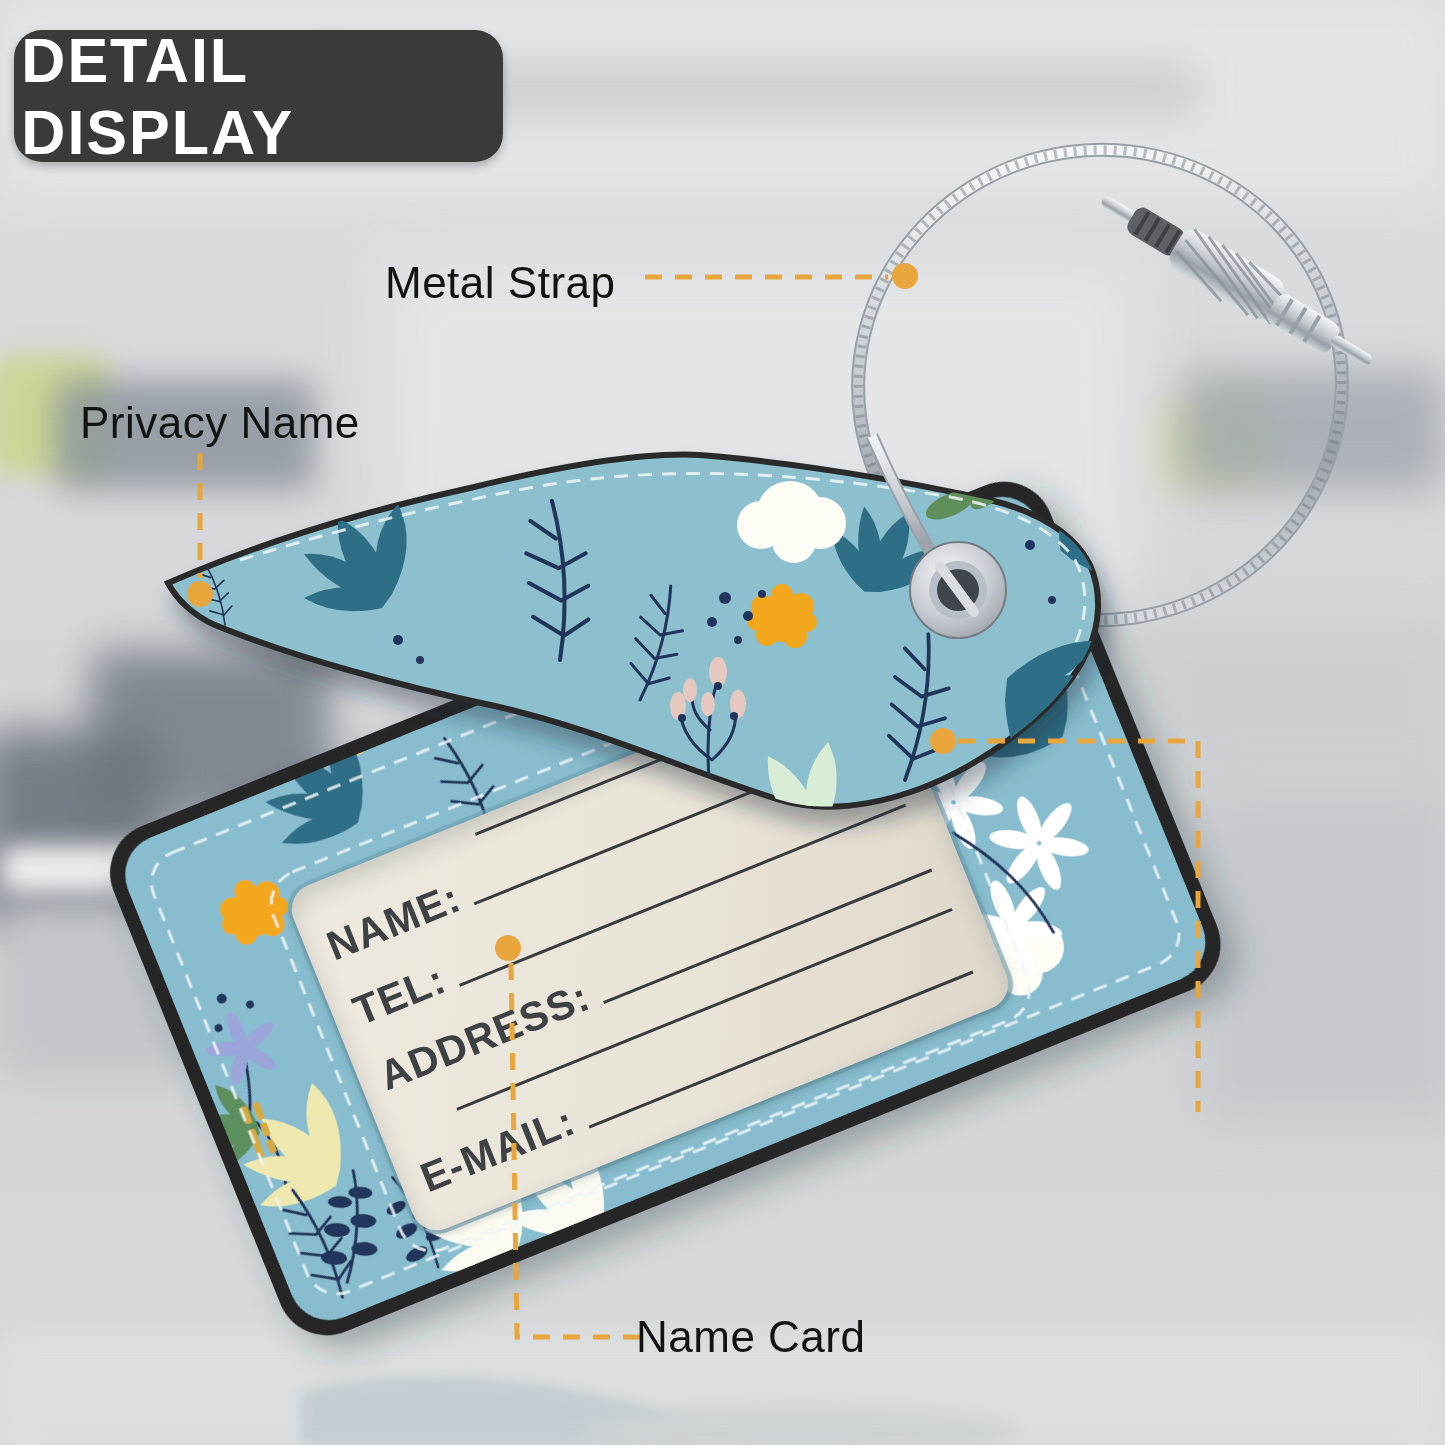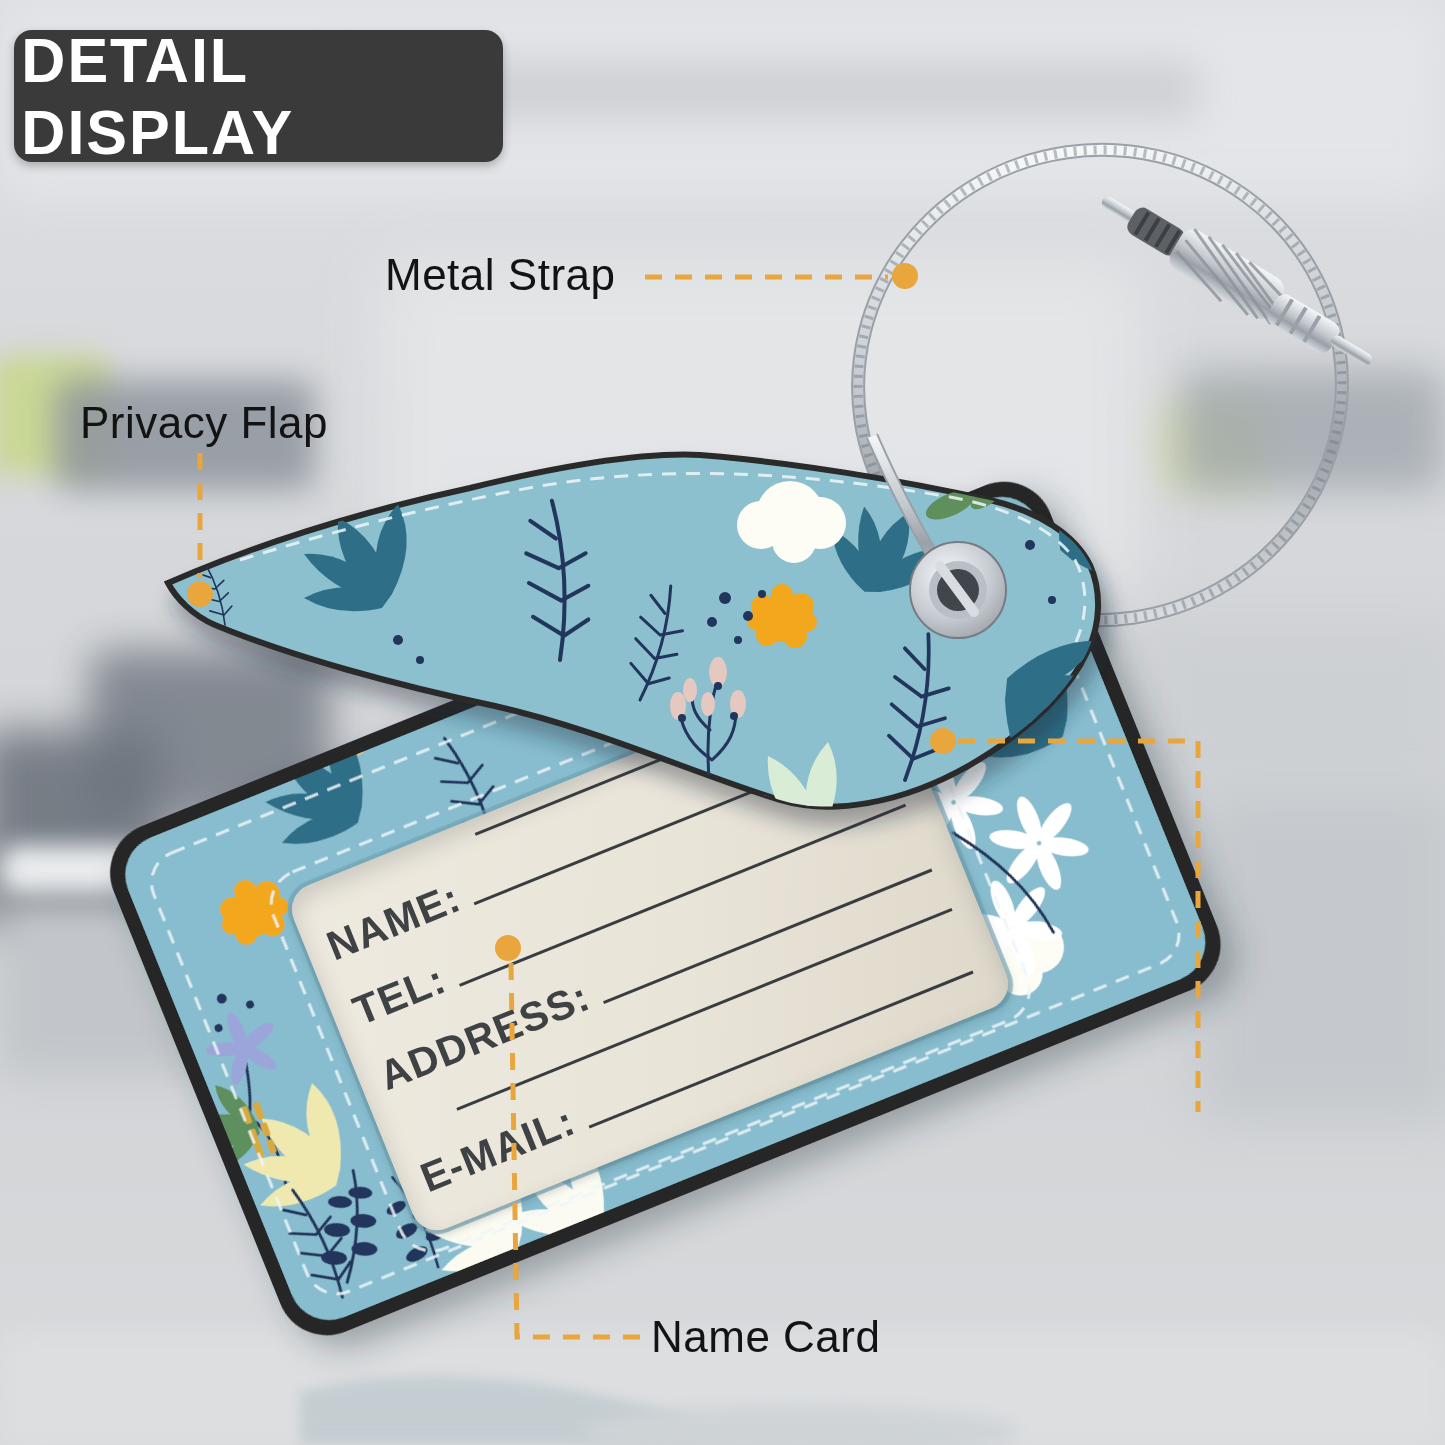--- a/index.html
+++ b/index.html
@@ -14,21 +14,21 @@
              background:linear-gradient(115deg,#efeadf 0%,#e9e4d8 55%,#ded8ca 100%);
              border-radius:26px;z-index:2;
              box-shadow:inset 0 10px 22px rgba(40,50,60,.18), 0 4px 10px rgba(40,50,60,.25);}
   .cardrow{position:absolute;left:22px;right:26px;display:flex;align-items:flex-end;}
   .cardlabel{font-weight:700;font-size:41px;letter-spacing:1px;color:#3e4245;line-height:1;white-space:nowrap;}
   .fline{flex:1;border-bottom:3px solid #3a3d40;margin:0 4px 6px 12px;height:40px;}
   .rule{position:absolute;right:26px;border-bottom:3px solid #3a3d40;}
   #svg-over{z-index:3;}
   .toplabel{position:absolute;z-index:4;font-size:44px;color:#131313;letter-spacing:.5px;white-space:nowrap;}
   #title-banner{position:absolute;left:14px;top:30px;width:489px;height:132px;z-index:4;
-                background:#3a3a3a;border-radius:18px;display:flex;align-items:center;justify-content:center;
+                background:#3a3a3a;border-radius:28px;display:flex;align-items:center;justify-content:center;
                 box-shadow:0 4px 10px rgba(0,0,0,.25);}
   #title-banner span{color:#fff;font-weight:700;font-size:63px;letter-spacing:2px;transform:scaleX(.97);}
   .stitch{fill:none;stroke:#eef6f8;stroke-width:3;stroke-dasharray:14 10;opacity:.85;}
   .accent-dash{fill:none;stroke:#E8A63C;stroke-width:5;stroke-dasharray:17 13;}
   .accent-dot{fill:#E8A63C;}
   .navyline{stroke:#22345c;fill:none;stroke-width:3;stroke-linecap:round;}
 </style>
 </head>
 <body>
 
@@ -333,17 +333,17 @@
       <circle cx="943" cy="741" r="13" class="accent-dot"></circle>
       <path d="M958 741 H1198 V1112" class="accent-dash"></path>
       <circle cx="508" cy="948" r="13" class="accent-dot"></circle>
       <path d="M511 963 L517 1337 H642" class="accent-dash"></path>
     </g>
   </svg>
 
   <div id="title-banner">
     <span>DETAIL DISPLAY</span>
   </div>
-  <div class="toplabel" style="left:385px;top:250px">Metal Strap</div>
-  <div class="toplabel" style="left:80px;top:398px">Privacy Flap</div>
-  <div class="toplabel" style="left:651px;top:1312px">Name Card</div>
+  <div class="toplabel" style="left:385px;top:258px">Metal Strap</div>
+  <div class="toplabel" style="left:80px;top:398px">Privacy Name</div>
+  <div class="toplabel" style="left:636px;top:1312px">Name Card</div>
 
 </div>
 
 </body></html>

